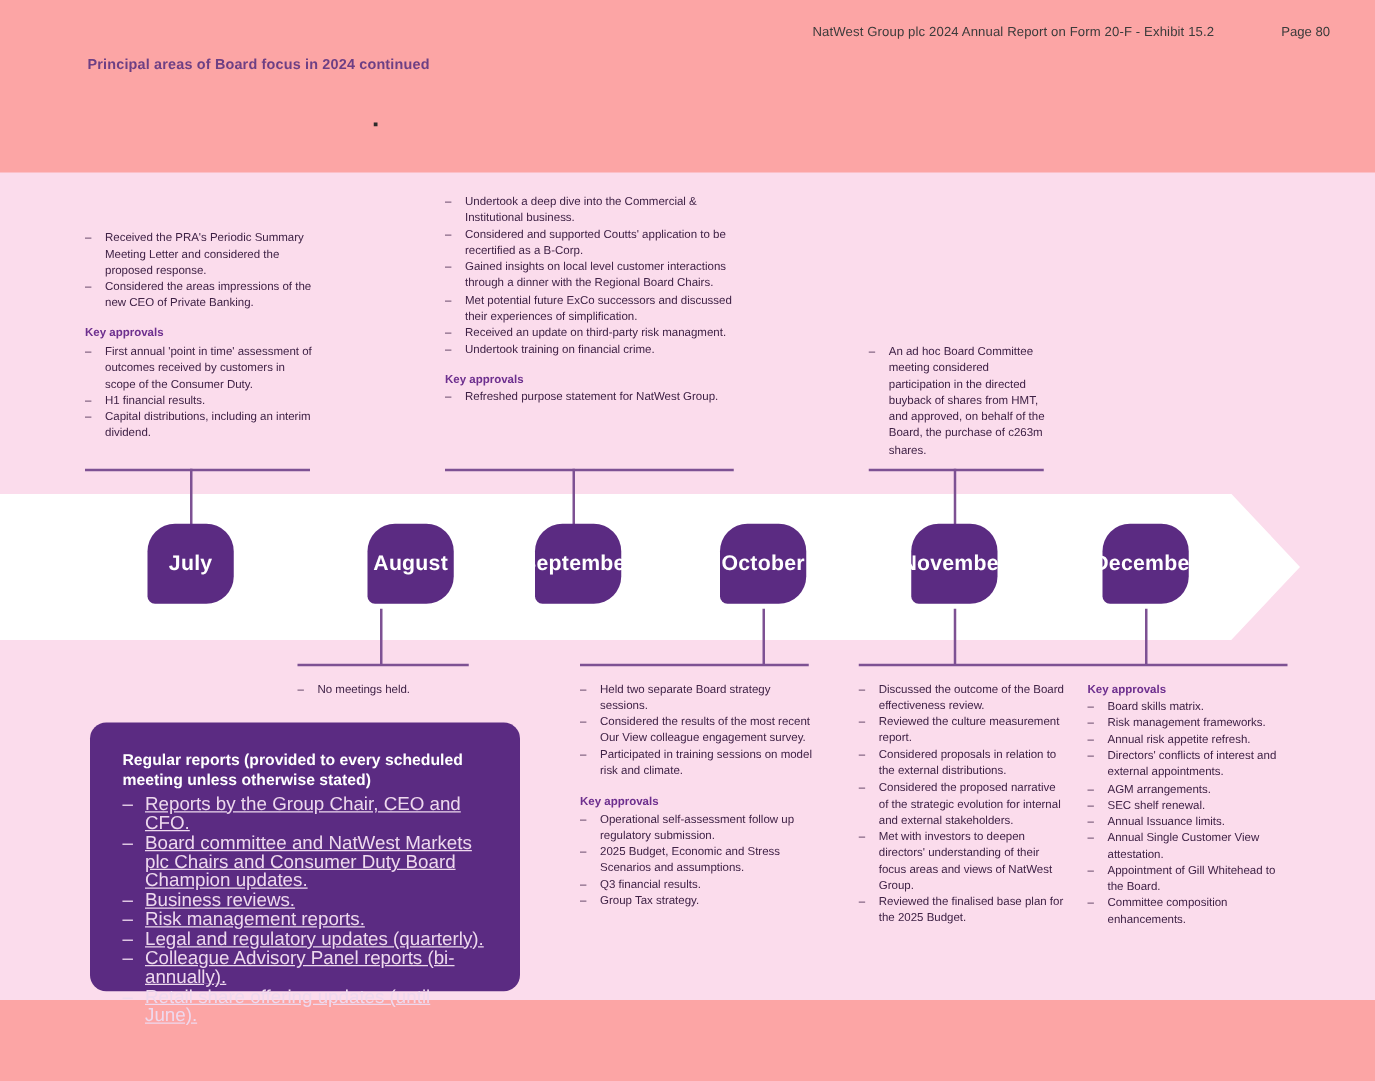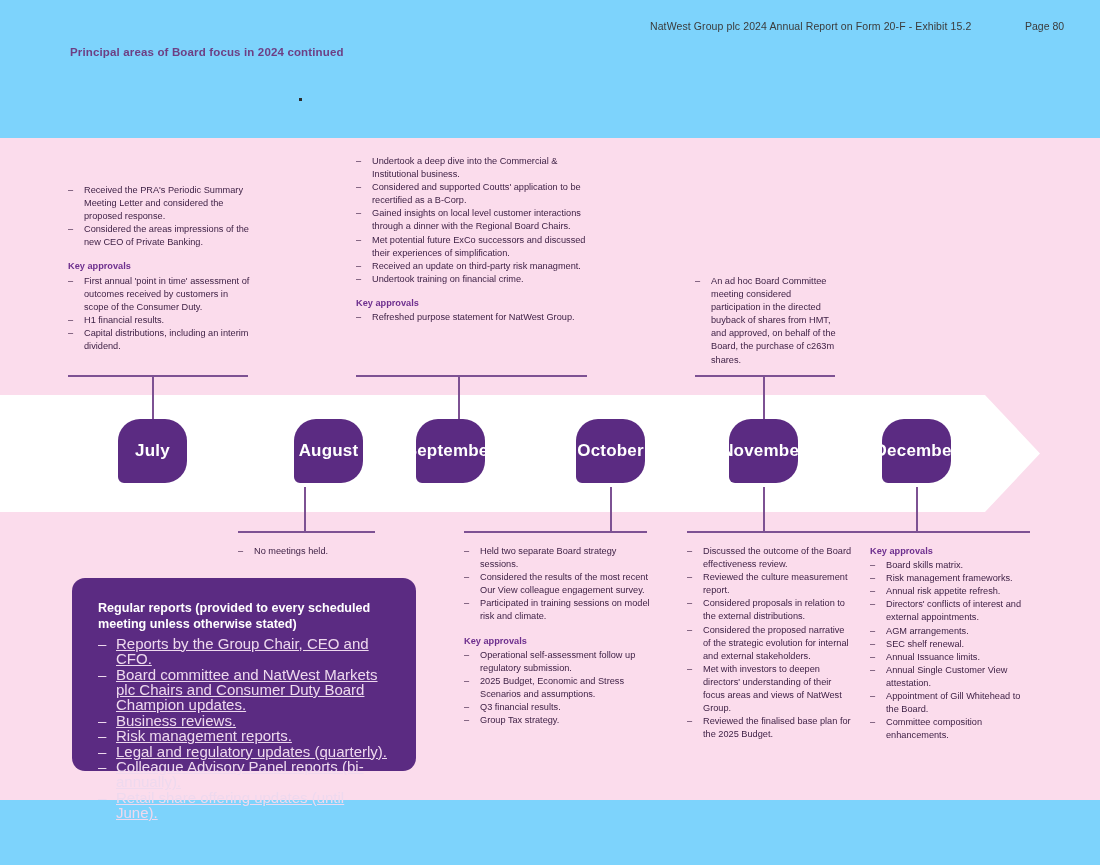--- a/index.html
+++ b/index.html
@@ -8,21 +8,21 @@
     width: 1100px;
     height: 865px;
     background: #ffffff;
     font-family: "Liberation Sans", sans-serif;
   }
 
   #page {
     position: relative;
     width: 1100px;
     height: 865px;
-    background: #7dd3fc;
+    background: #fca5a5;
     overflow: hidden;
   }
 
   
   .hdr-doc {
     position: absolute;
     left: 650px;
     top: 20px;
     font-size: 10.5px;
     color: #3b3b3b;
@@ -132,21 +132,21 @@
     left: 0;
     top: 0;
   }
 
   
   .reports-card {
     position: absolute;
     left: 72px;
     top: 578px;
     width: 344px;
-    height: 193px;
+    height: 215px;
     background: #5b2b82;
     border-radius: 13px;
     padding: 22px 26px 0 26px;
     color: #f2dff0;
   }
   .reports-card h3 {
     font-size: 12.6px;
     line-height: 16.4px;
     font-weight: 700;
     color: #ffffff;
@@ -188,21 +188,21 @@
 
   <div class="v-line" style="left:610px; top:487px; height:45px;"></div>
   <div class="h-line" style="left:464px; top:531px; width:183px;"></div>
 
   <div class="v-line" style="left:763px; top:487px; height:45px;"></div>
   <div class="v-line" style="left:916px; top:487px; height:45px;"></div>
   <div class="h-line" style="left:687px; top:531px; width:343px;"></div>
 
   <div class="month-pill" style="left:118px;">July</div>
   <div class="month-pill" style="left:270px;margin-left:24px;">August</div>
-  <div class="month-pill" style="left:416px;">September</div>
+  <div class="month-pill" style="left:428px;">September</div>
   <div class="month-pill" style="left:576px;">October</div>
   <div class="month-pill" style="left:729px;">November</div>
   <div class="month-pill" style="left:882px;">December</div>
 
   <div class="block" style="left:68px; top:184px; width:186px;">
     <ul class="dl">
       <li>Received the PRA's Periodic Summary Meeting Letter and considered the proposed response.</li>
       <li>Considered the areas impressions of the new CEO of Private Banking.</li>
     </ul>
     <div class="spacer"></div>

